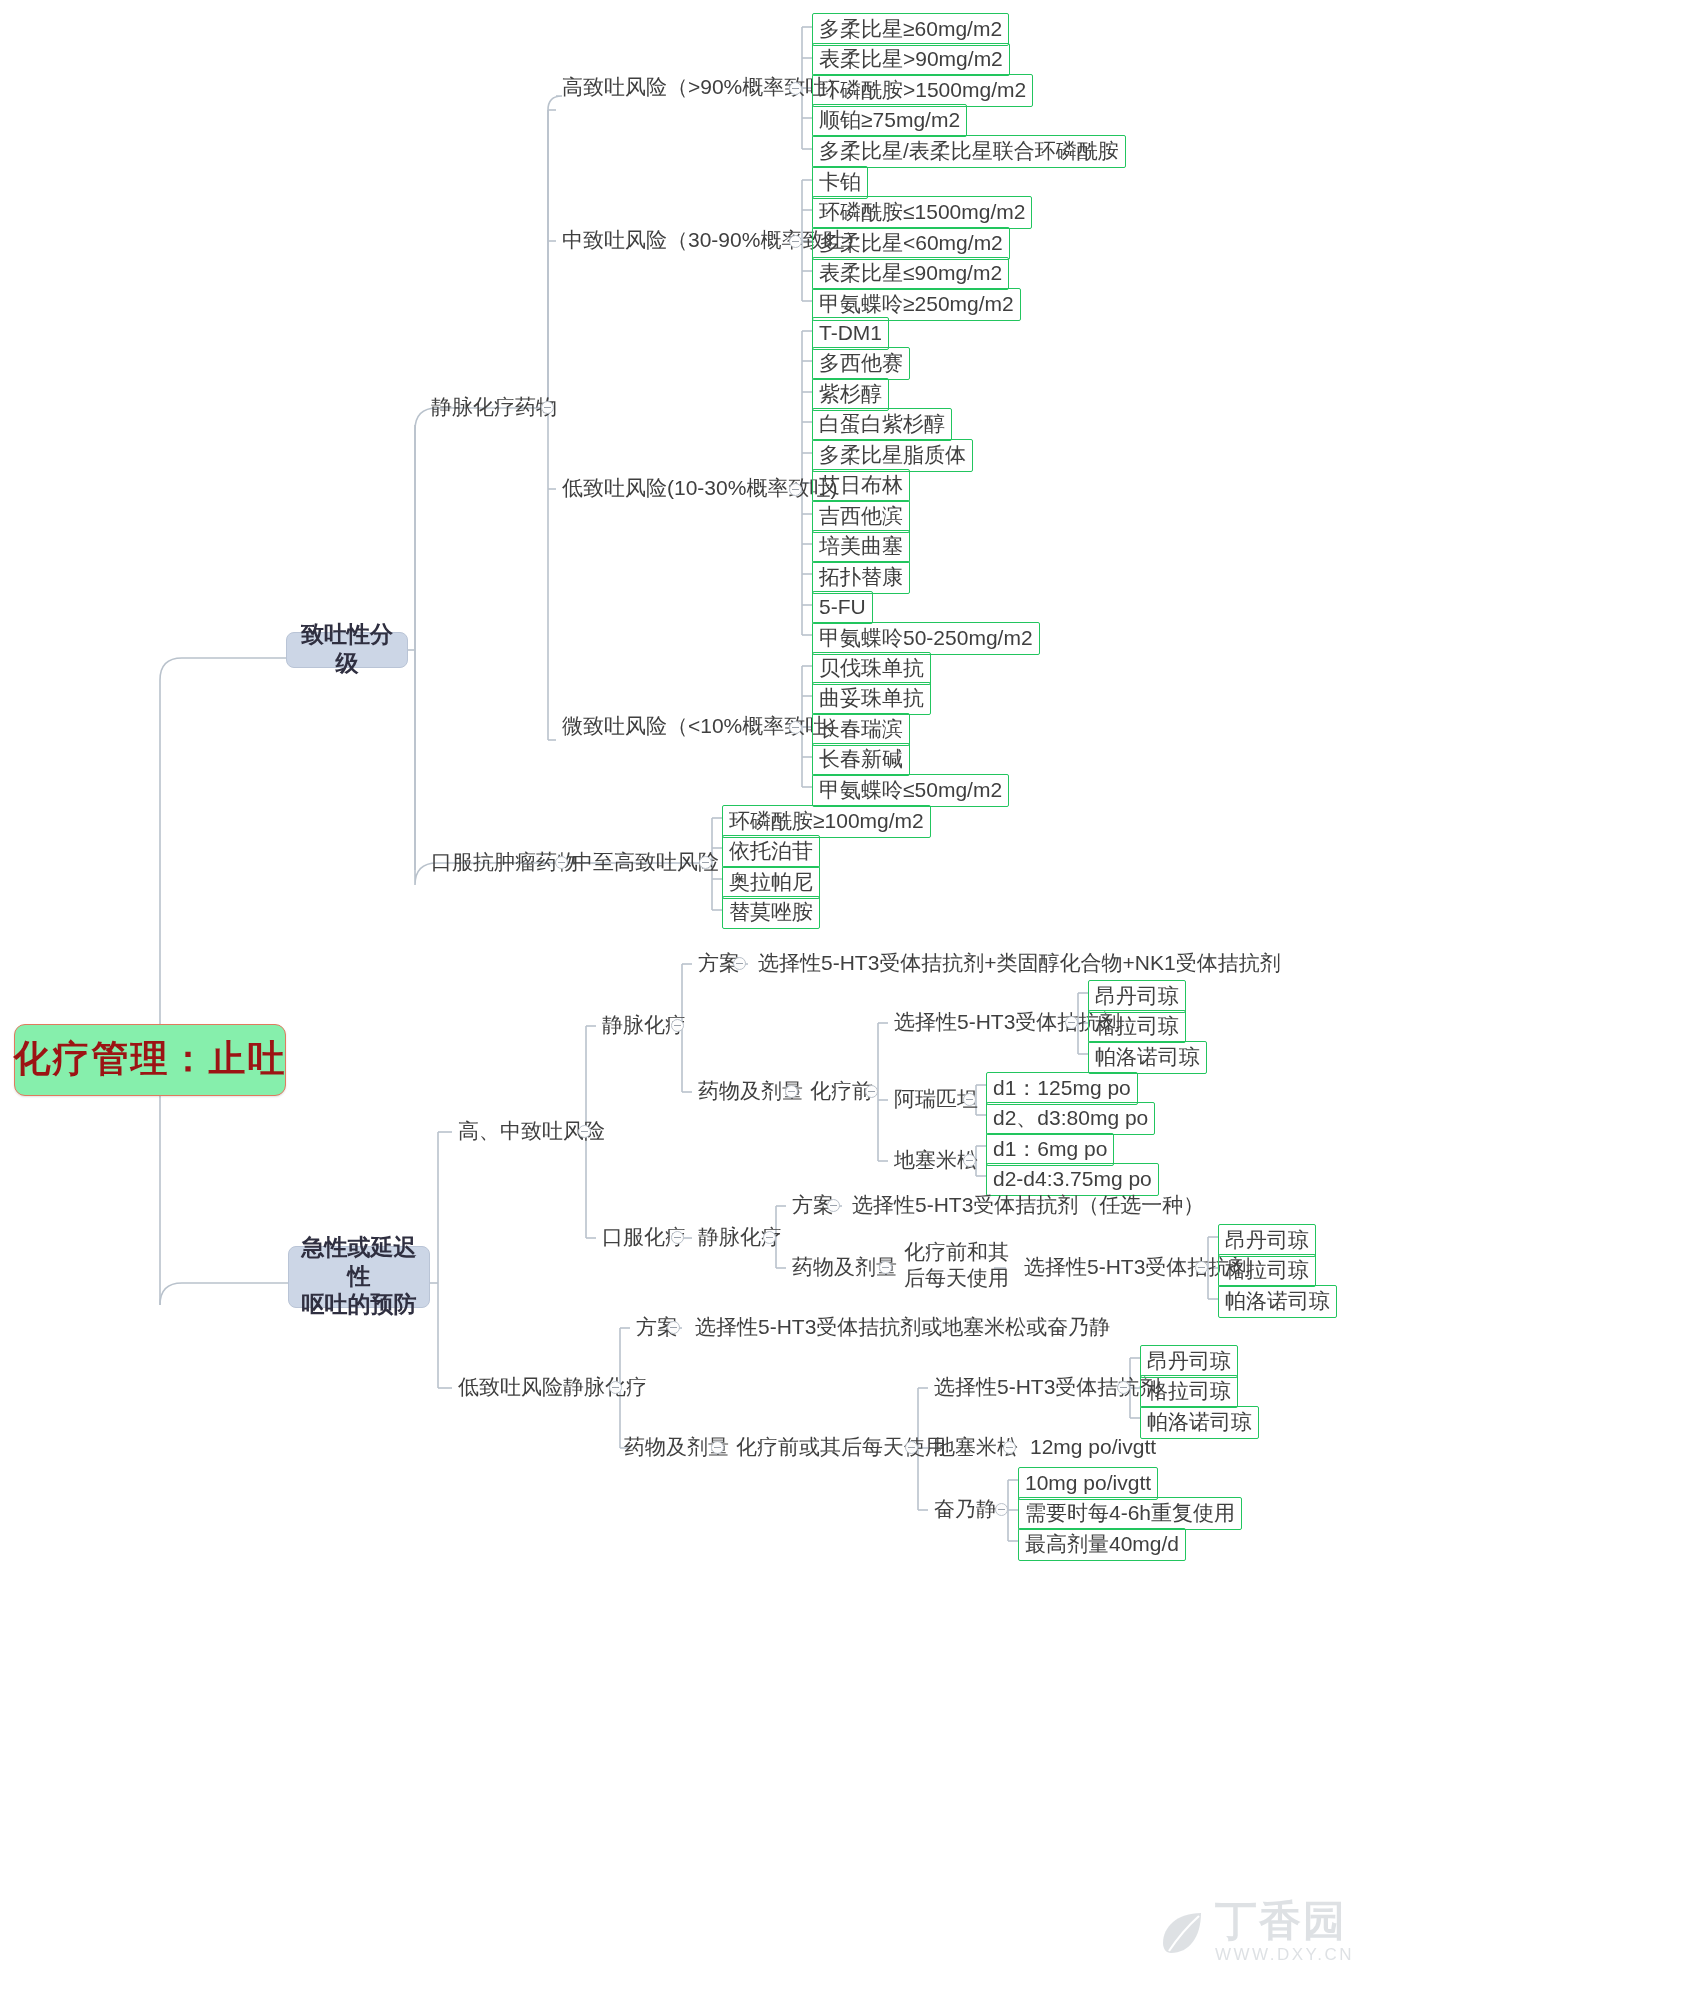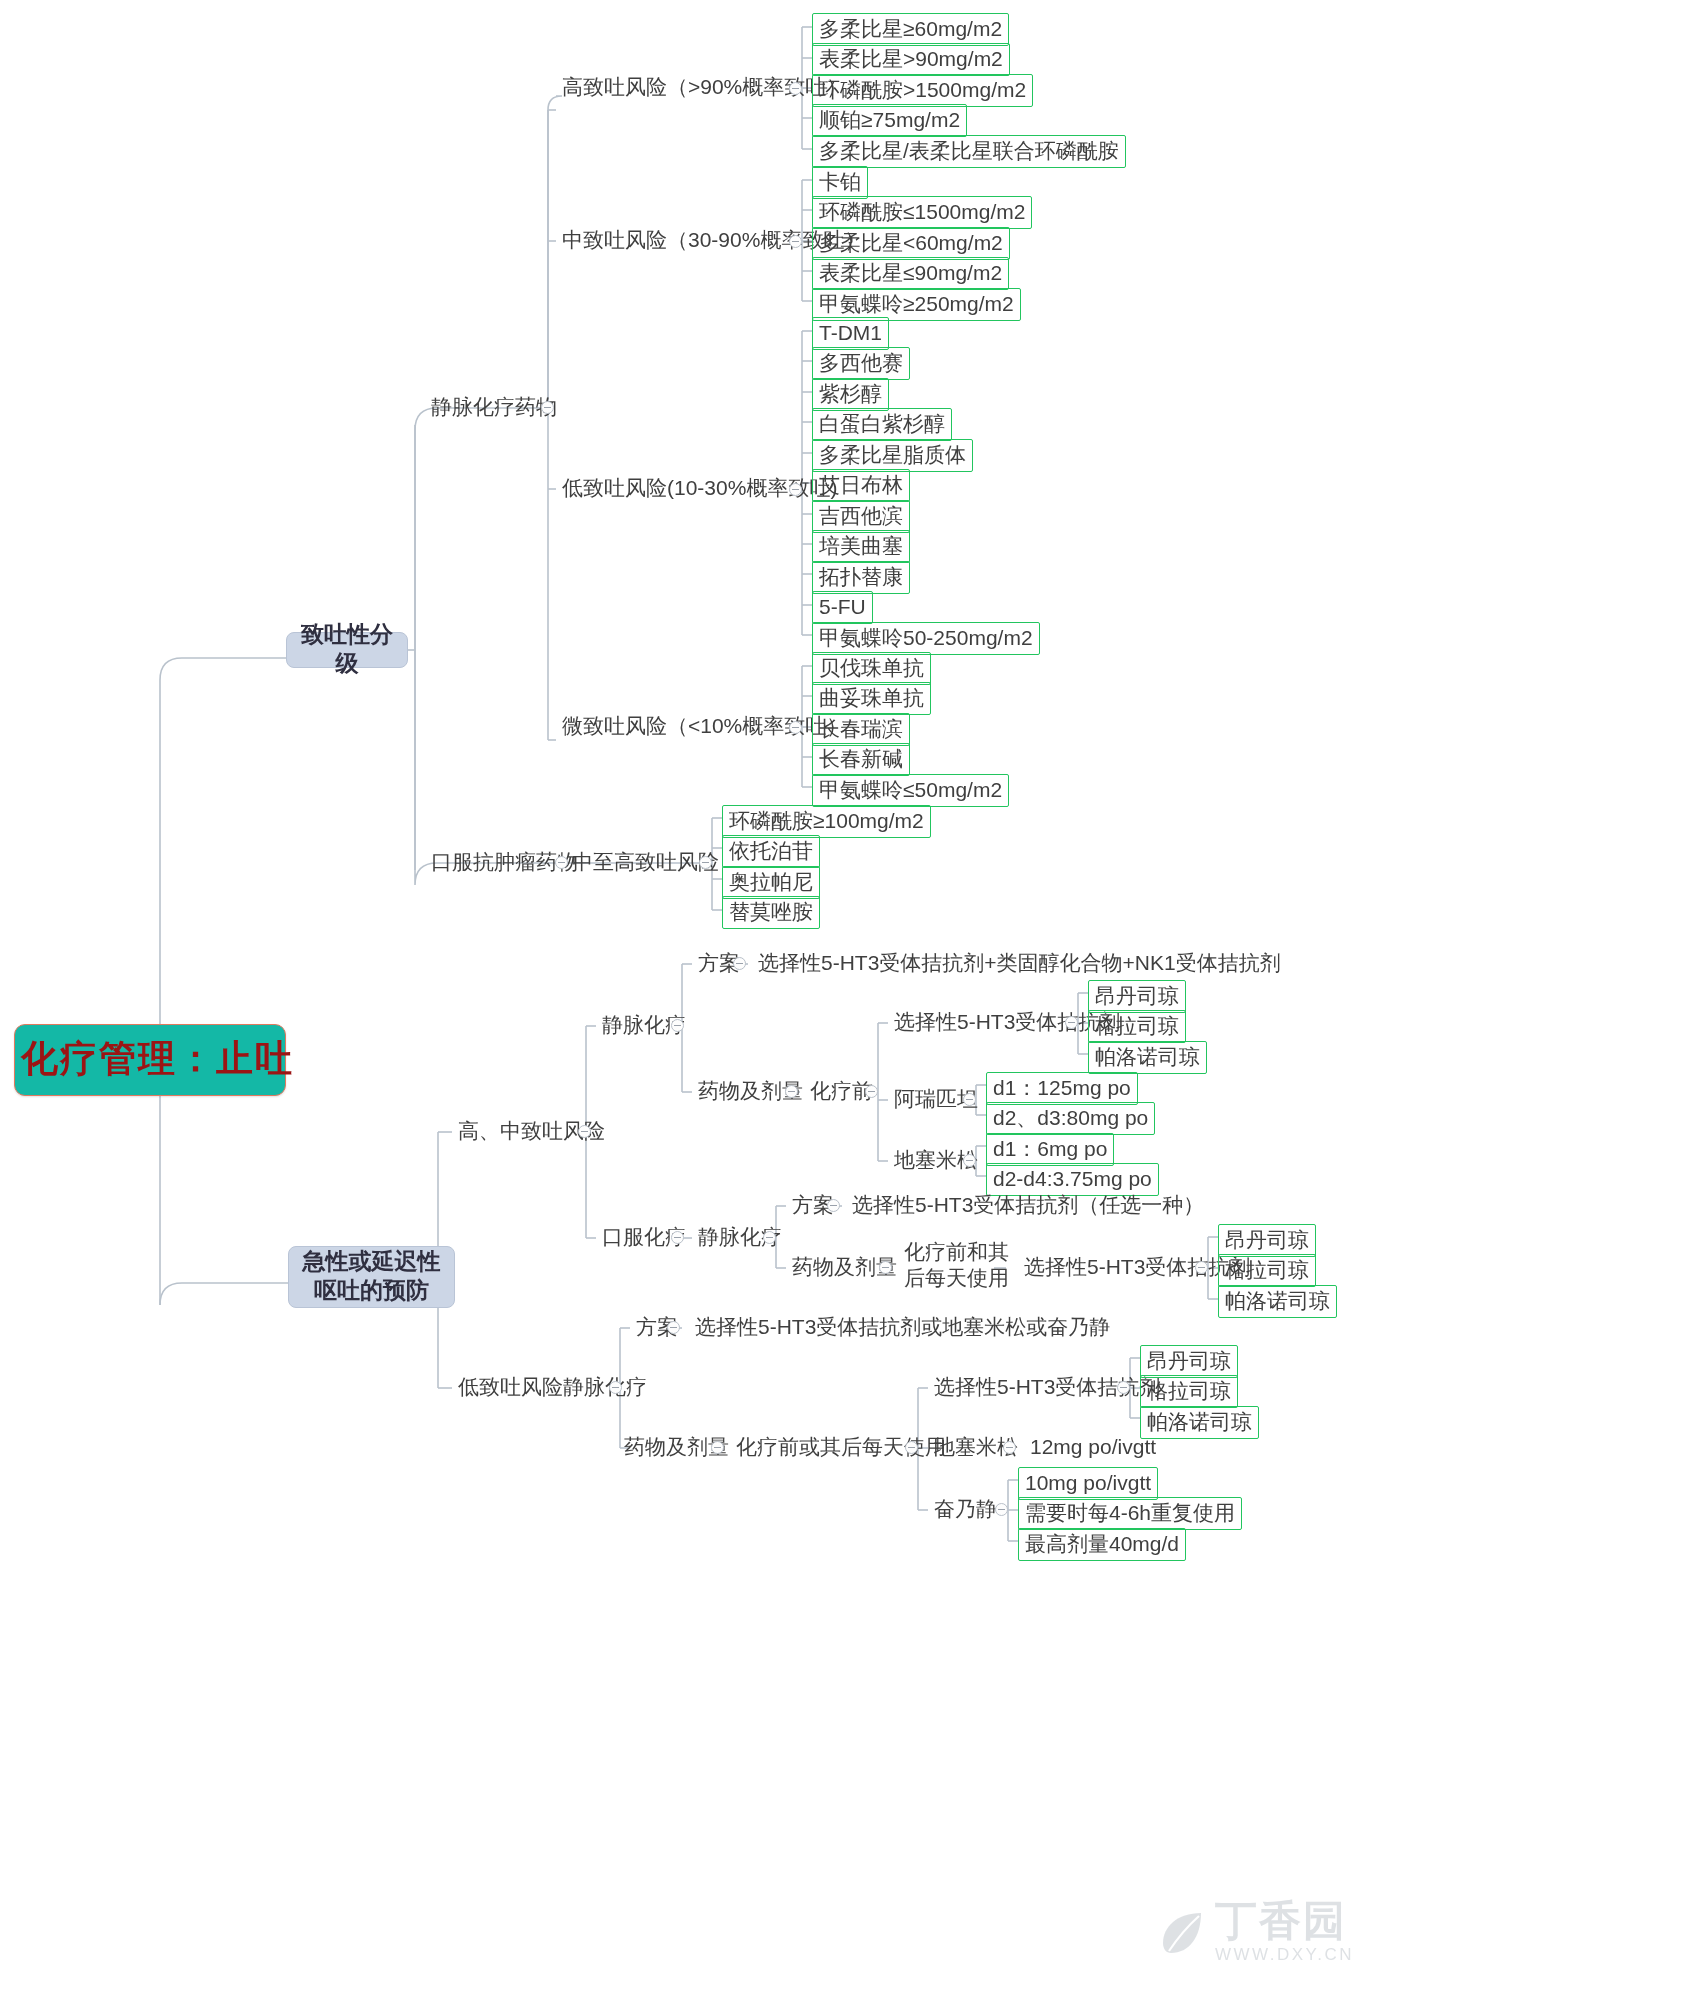--- a/index.html
+++ b/index.html
@@ -31,28 +31,28 @@
     display: flex;
     align-items: center;
   }
   .node.leafbox {
     border: 1px solid #22c55e;
     border-radius: 2px;
     background: rgba(255,255,255,0.0);
   }
   .node.plain { border: none; }
   .node.root {
-    background: #14b8a6;
+    background: #86efac;
     border: 1px solid #e07a5f;
     border-radius: 11px;
     color: #9c1414;
     font-size: 37px;
     font-weight: bold;
     letter-spacing: 2px;
-    justify-content: flex-start;
+    justify-content: center;
     box-shadow: 0 1px 2px rgba(0,0,0,0.12);
   }
   .node.level1 {
     background: #ccd6e6;
     border: 1px solid #b9c4d6;
     border-radius: 8px;
     color: #2f2f40;
     font-size: 23px;
     font-weight: bold;
     text-align: center;
@@ -271,21 +271,21 @@
   </svg>
 
   <div class="node root" style="left:14px; top:1024px; width:272px; height:72px;">
     <span>化疗管理：止吐</span>
   </div>
 
   <div class="node level1" style="left:286px; top:632px; width:122px; height:36px;">
     <span>致吐性分级</span>
   </div>
 
-  <div class="node level1" style="left:288px; top:1246px; width:167px; height:62px; flex-direction:column; justify-content:center;">
+  <div class="node level1" style="left:288px; top:1246px; width:142px; height:62px; flex-direction:column; justify-content:center;">
     <span style="white-space:pre-line; text-align:center;">急性或延迟性
 呕吐的预防</span>
   </div>
 
   <div class="node plain" style="left:425px; top:394px; height:28px;">
     <span>静脉化疗药物</span>
   </div>
   <span class="collapse" style="left:541px; top:401px;"></span>
 
   <div class="node plain" style="left:425px; top:849px; height:28px;">

